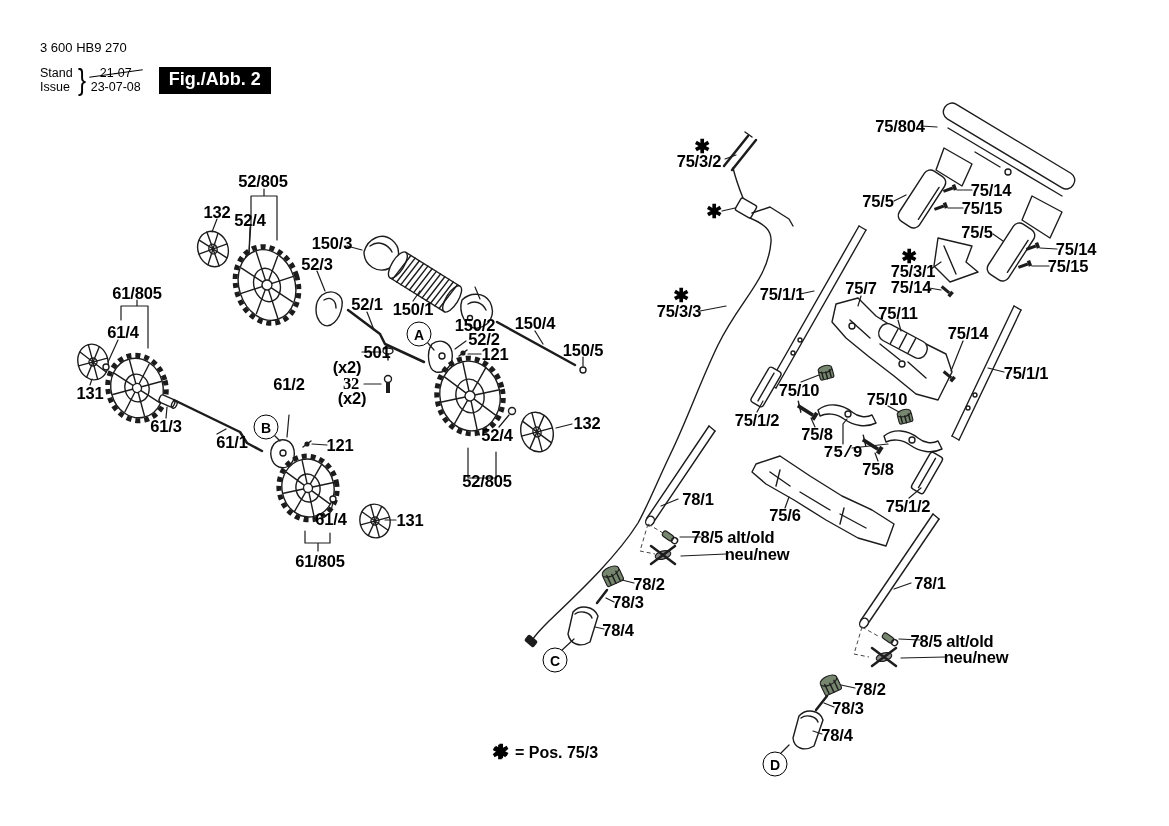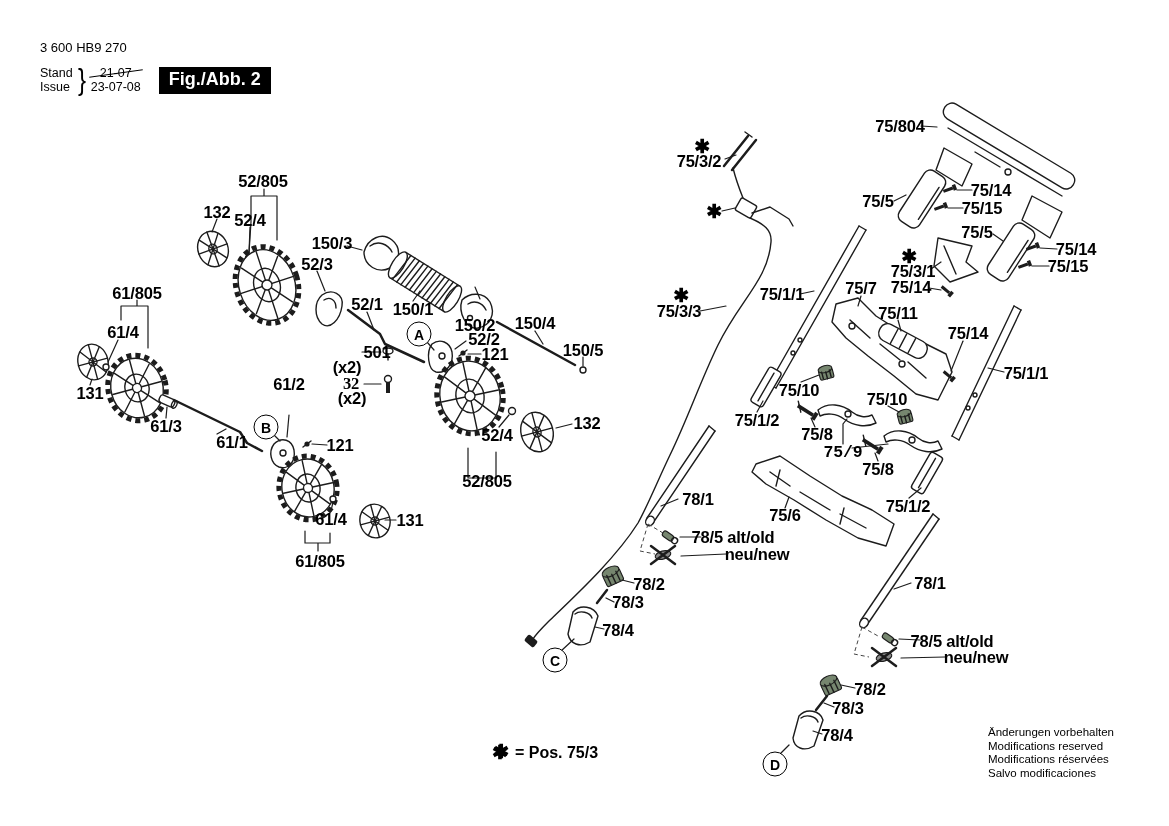--- a/index.html
+++ b/index.html
@@ -562,20 +562,14 @@
       <div class="marker" style="left: 266px; top: 427px;">B</div>
       <div class="marker" style="left: 555px; top: 660px;">C</div>
       <div class="marker" style="left: 775px; top: 764px;">D</div>
     </div>
 
   <div class="legend">
     <span class="sym">✱</span>
     <span>= Pos. 75/3</span>
   </div>
 
-  <div class="footer">
-      <div>Änderungen vorbehalten</div>
-      <div>Modifications reserved</div>
-      <div>Modifications réservées</div>
-      <div>Salvo modificaciones</div>
-    </div>
 
 </div>
 
 </body></html>

